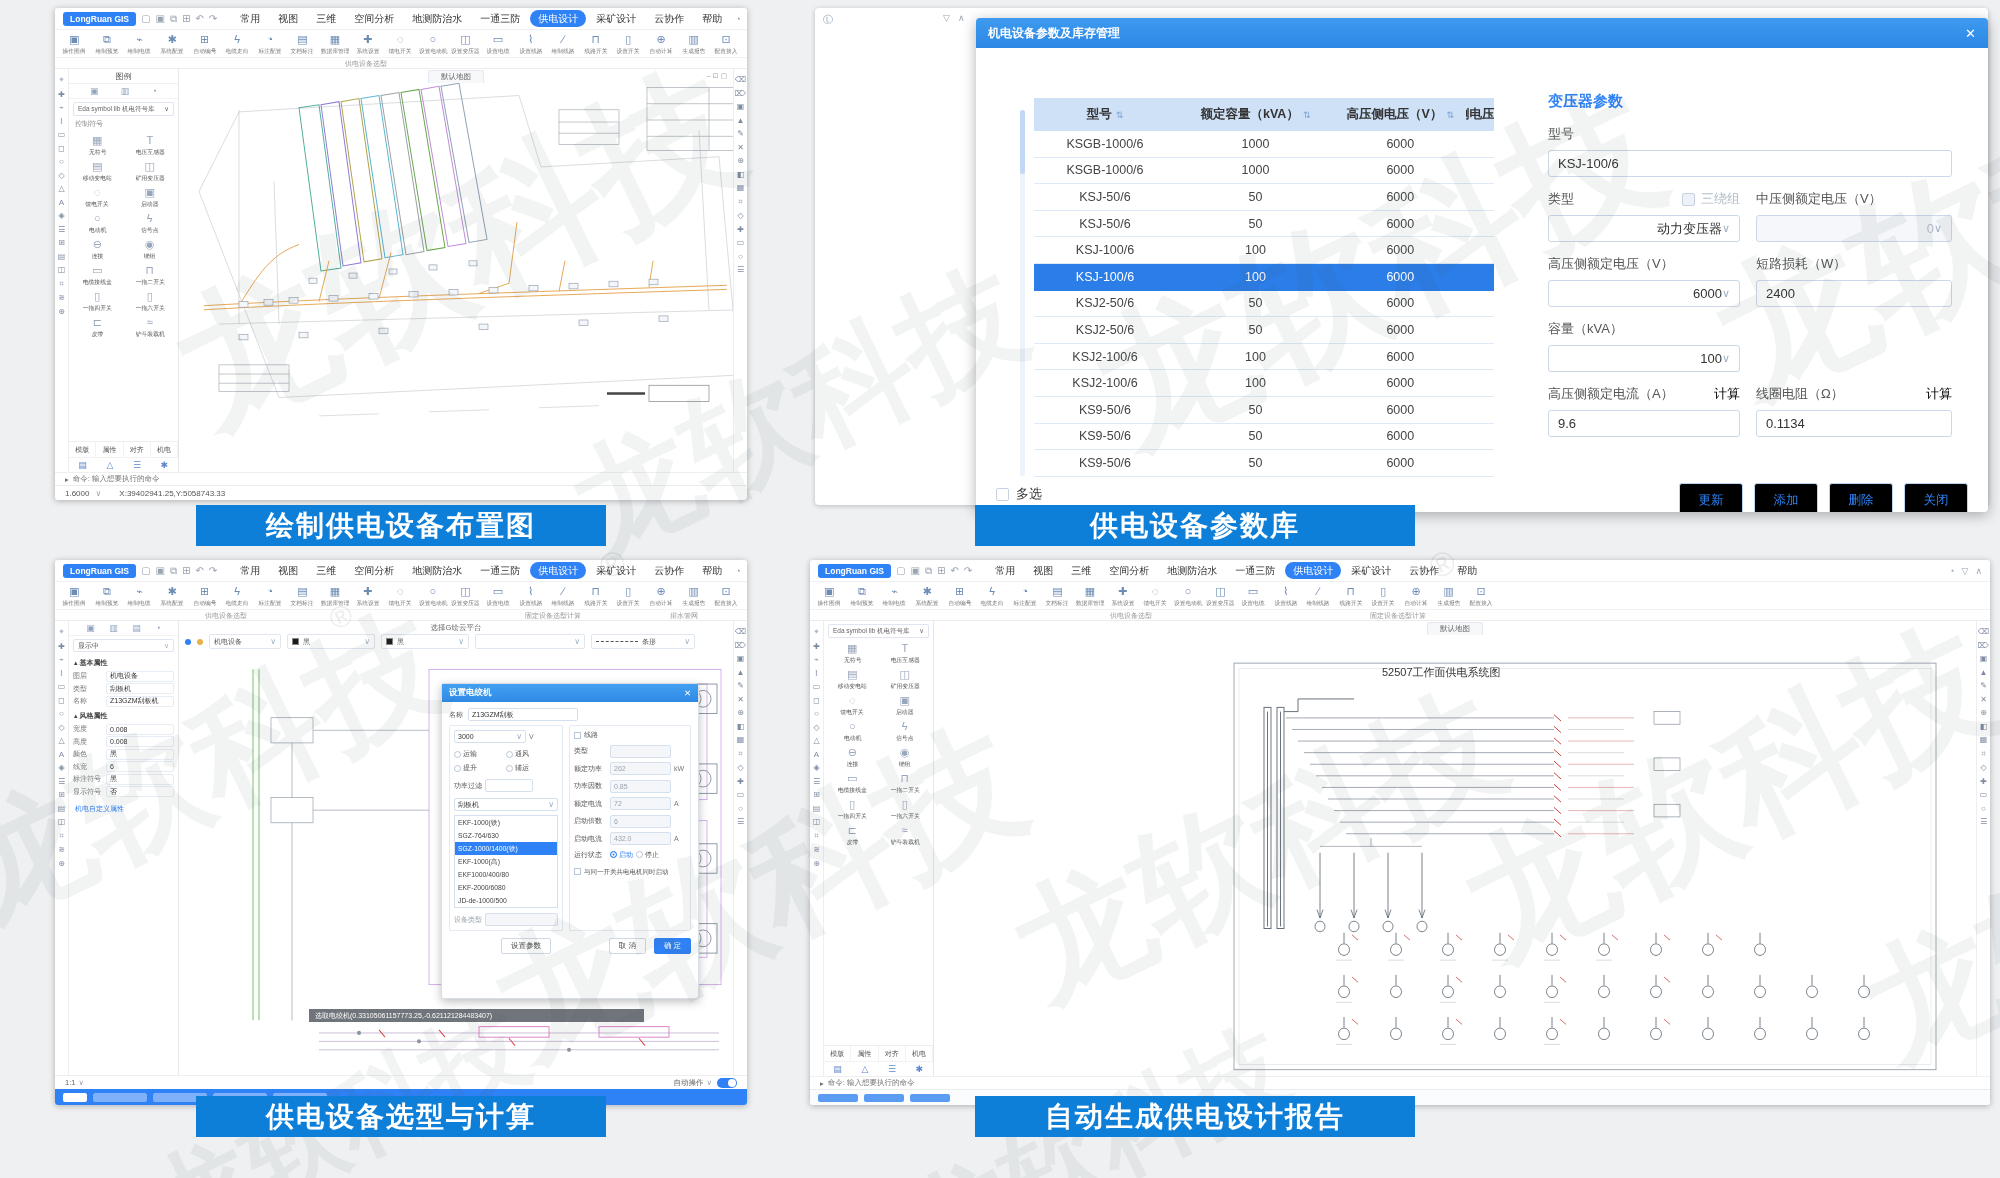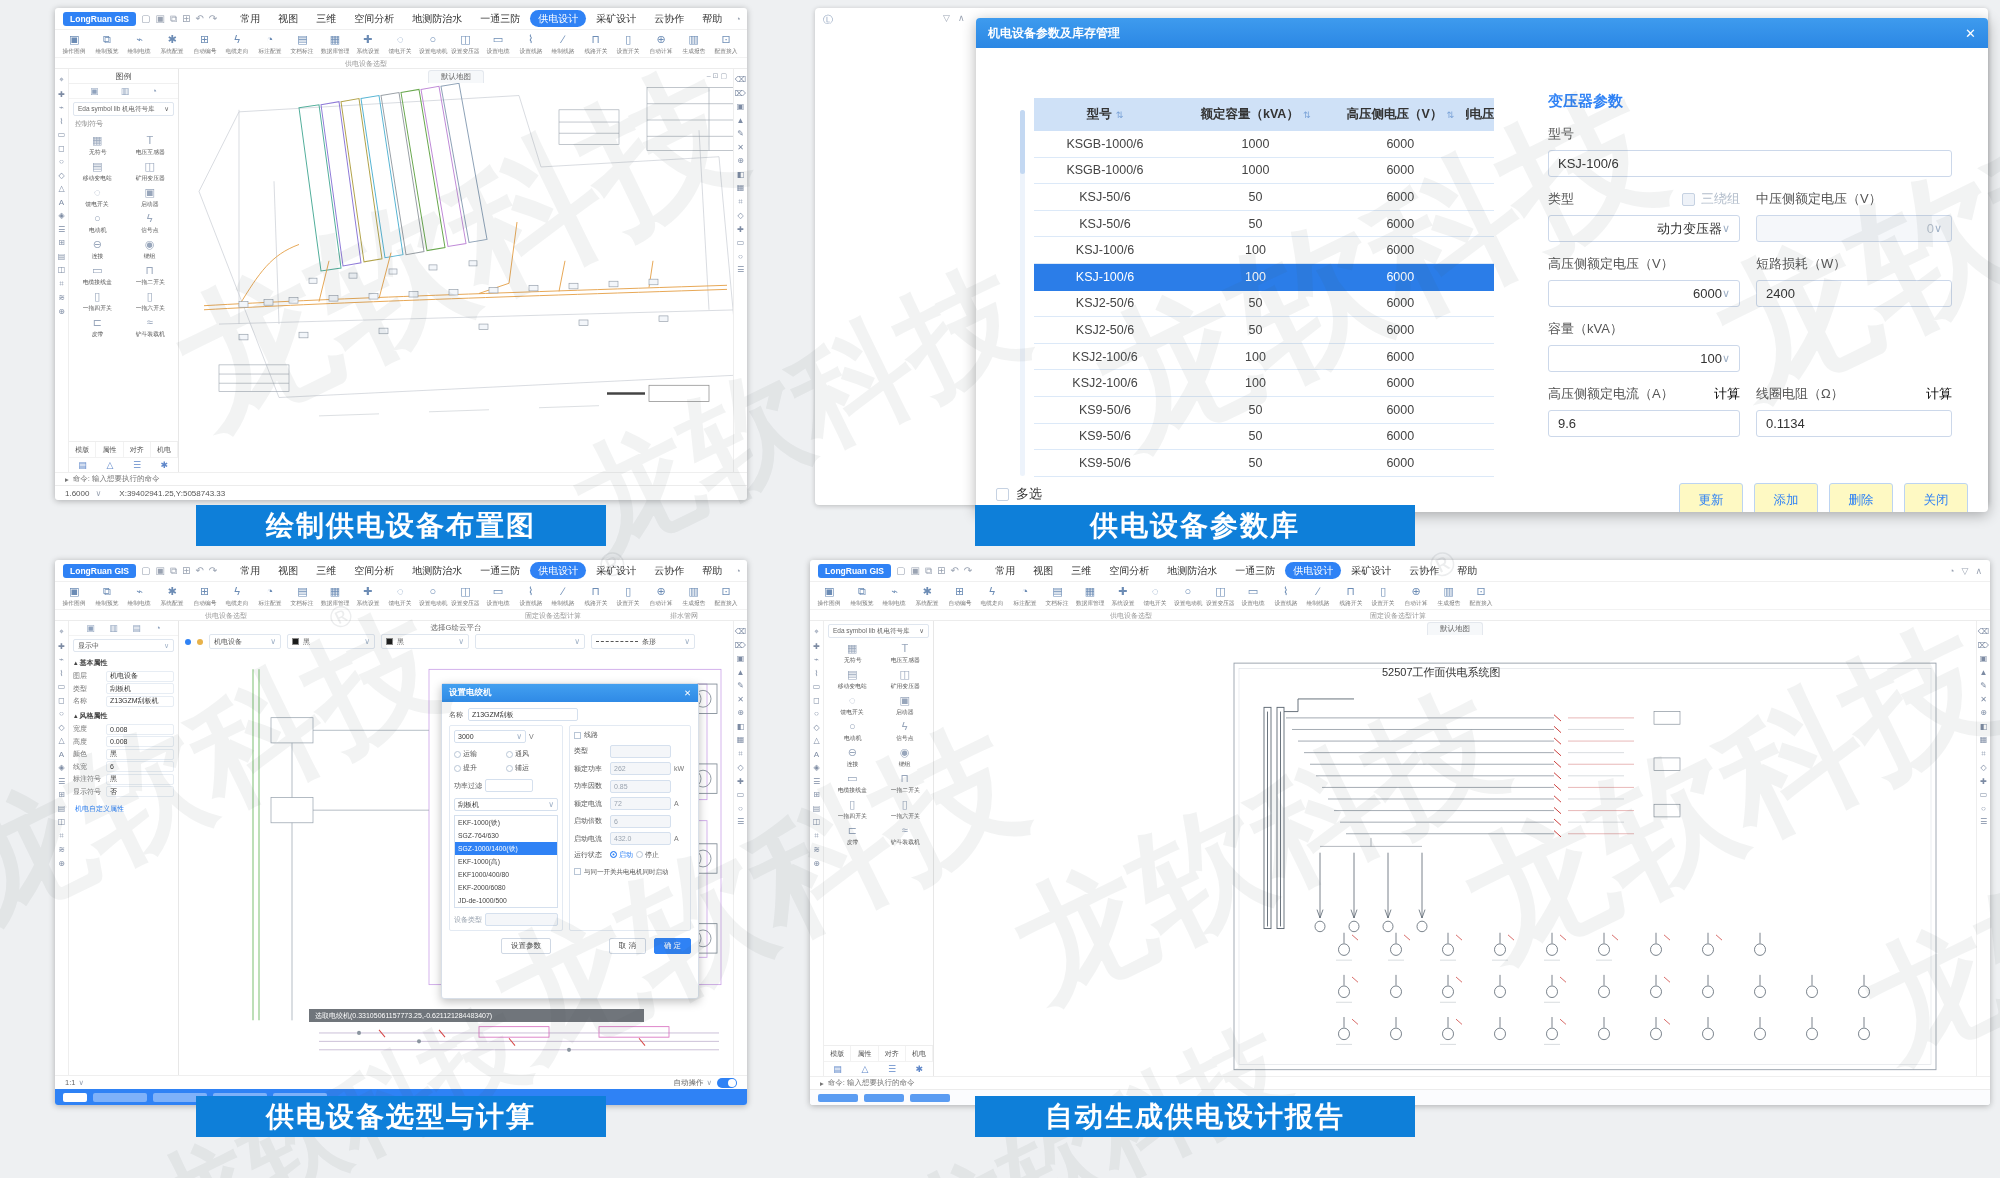--- a/index.html
+++ b/index.html
@@ -88,21 +88,21 @@
   .fitem{margin-bottom:13px}
   .finput{height:27px;border:1px solid #ccd8ea;border-radius:3px;display:flex;align-items:center;padding:0 9px;font-size:13px;color:#333;background:#fff}
   .fsel{justify-content:flex-end}
   .fsel .ar{color:#9fb0c6;font-size:11px}
   .fdis{background:#f5f7fa;color:#b5bfcc}
   .fgrid{display:grid;grid-template-columns:192px 196px;column-gap:16px}
   .ckbox{width:13px;height:13px;border:1px solid #c6d2e2;border-radius:2px;background:#eef2f8;display:inline-block}
   .ckrow{position:absolute;left:20px;top:467px;display:flex;align-items:center;gap:7px;font-size:13px;color:#333}
   .ckrow .ckbox{background:#fff}
   .btnrow2{position:absolute;right:20px;top:465px;display:flex;gap:11px}
-  .btn2{width:64px;height:34px;border:1px solid #bcd4f2;background:#fef9c3;border-radius:3px;color:#2f82f5;font-size:12.5px;display:flex;align-items:center;justify-content:center}
+  .btn2{width:64px;height:34px;border:1px solid #bcd4f2;background:#000000;border-radius:3px;color:#2f82f5;font-size:12.5px;display:flex;align-items:center;justify-content:center}
 
   
   .props{font-size:7px;color:#555;display:flex;flex-direction:column;min-height:0}
   .prow0{display:flex;align-items:center;gap:3px;margin:3px 4px;border:1px solid #dfe6ef;border-radius:2px;height:13px;padding:0 4px;justify-content:space-between}
   .psec{font-size:7px;font-weight:bold;color:#444;padding:3px 5px 1px}
   .pkv{display:flex;align-items:center;margin:1.5px 4px;gap:3px}
   .pkv .k{width:30px;color:#777}
   .pkv .v{flex:1;border:1px solid #e7edf4;border-radius:2px;height:11px;display:flex;align-items:center;padding:0 3px;color:#333;overflow:hidden;white-space:nowrap}
   .plink{color:#2f82f5;padding:5px 6px;font-size:7px}
   .cvtitle{position:absolute;top:2px;left:0;right:0;text-align:center;font-size:7.5px;color:#666;z-index:2}

